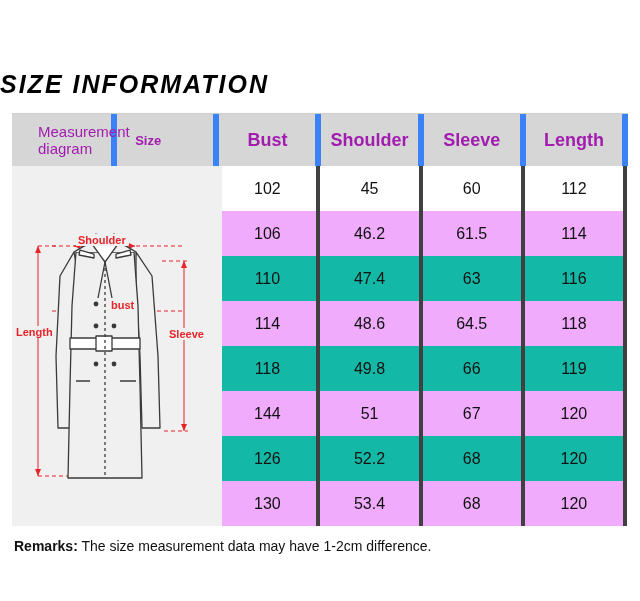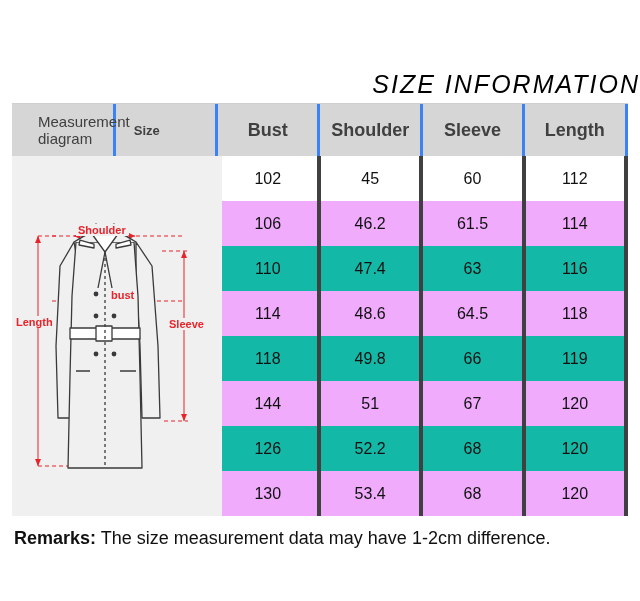--- a/index.html
+++ b/index.html
@@ -14,29 +14,29 @@
     color: #111111;
     overflow: hidden;
   }
   .page {
     position: relative;
     width: 640px;
     height: 601px;
     box-sizing: border-box;
   }
   .title {
-    text-align: right;
+    text-align: left;
     font-size: 25px;
-    font-weight: normal;
+    font-weight: bold;
     font-style: italic;
     letter-spacing: 2px;
     color: #000000;
     margin: 0;
     padding-top: 70px;
-    padding-bottom: 4px;
+    padding-bottom: 14px;
     font-family: "Liberation Sans", sans-serif;
   }
   .table-wrap {
     margin: 0 12px;
     border-top: 1px solid #cfcfcf;
   }
   table.size-table {
     border-collapse: collapse;
     width: 616px;
     table-layout: fixed;
@@ -49,23 +49,23 @@
     width: 210px;
     vertical-align: top;
     background: #f0f0f0;
     border-right: 1px solid #ffffff;
   }
   .hdr-row th {
     height: 52px;
     background: #d6d6d6;
     font-weight: normal;
     font-size: 17px;
-    color: #404040;
+    color: #a21caf;
     text-align: center;
-    border-right: 3px solid #3b82f6;
+    border-right: 6px solid #3b82f6;
   }
   .hdr-row th.meas {
     background: #d6d6d6;
     font-size: 15px;
     text-align: left;
     padding-left: 26px;
   }
   .hdr-row th.size-col {
     text-align: left;
     padding-left: 18px;
@@ -83,21 +83,21 @@
     border-right: 4px solid #404040;
   }
   tbody tr td.size-col {
     text-align: left;
     padding-left: 18px;
   }
   tr.odd td { background: #14b8a6; }
   tr.even td { background: #f0abfc; }
   .remarks {
     margin: 12px 14px 0 14px;
-    font-size: 18px;
+    font-size: 14px;
     color: #111;
   }
   .remarks .label { font-weight: bold; }
 
   
   .diagram {
     position: relative;
     width: 210px;
     height: 360px;
     background: #f0f0f0;

